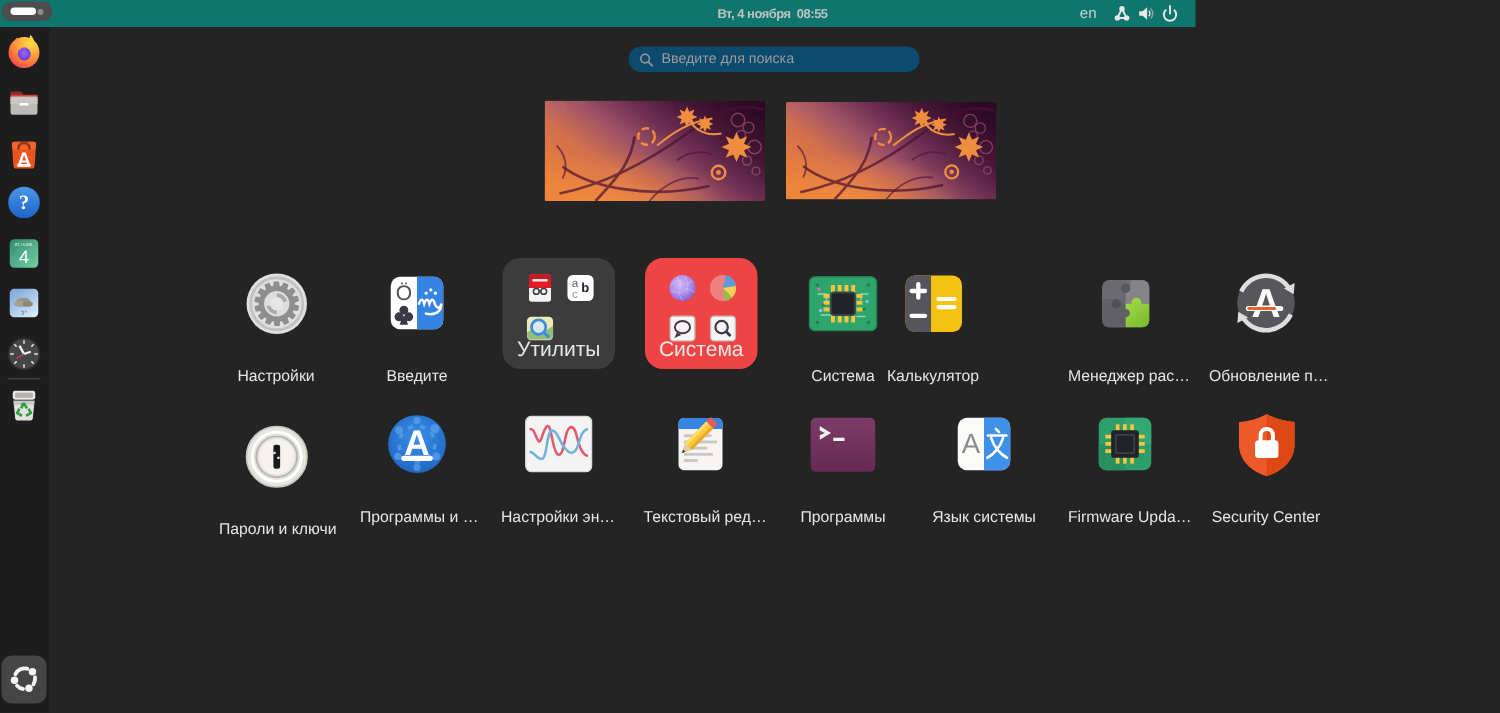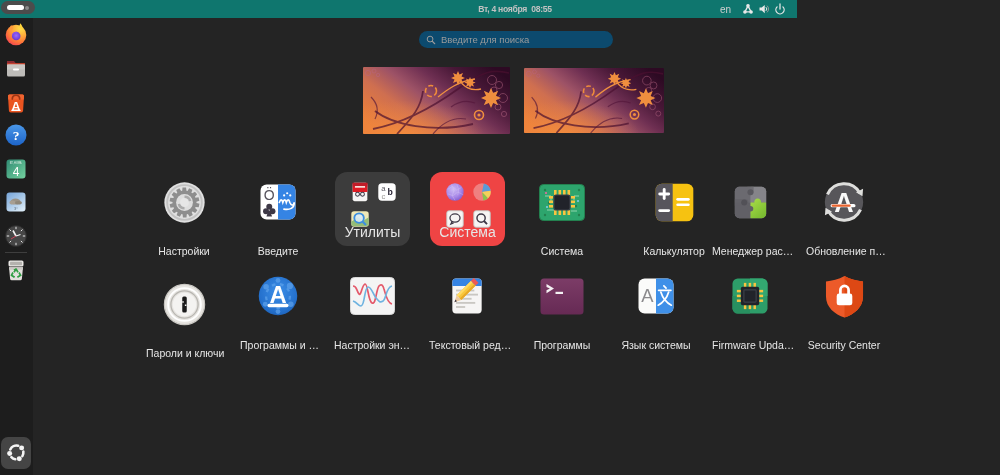--- a/index.html
+++ b/index.html
@@ -418,21 +418,21 @@
             <circle cx="39" cy="17" r="1.1" fill="#7fc8e8"></circle>
             <circle cx="8" cy="23" r="1.1" fill="#7fc8e8"></circle>
     </g>
     <rect x="15" y="11" width="16" height="15" rx="2" fill="#21232a"></rect>
     <rect x="15" y="11" width="16" height="15" rx="2" fill="none" stroke="#3c4048" stroke-width="1.2"></rect>
   </svg>
       </div>
   <div class="lb">Система</div>
 </div>
 
-<div class="app" style="left:636px;top:180px">
+<div class="app" style="left:584px;top:180px">
   <div class="ic">
         <svg width="43" height="43" viewBox="0 0 48 48">
     <rect x="3" y="3" width="42" height="42" rx="7" fill="#f6c211"></rect>
     <path d="M3 10 a7 7 0 0 1 7 -7 h12 v42 h-12 a7 7 0 0 1 -7 -7 z" fill="#57555c"></path>
     <g stroke="#ffffff" stroke-width="3.2" stroke-linecap="round">
       <line x1="7.5" y1="14.5" x2="17.5" y2="14.5"></line>
       <line x1="12.5" y1="9.5" x2="12.5" y2="19.5"></line>
       <line x1="7.5" y1="33" x2="17.5" y2="33"></line>
     </g>
     <g stroke="#ffffff" stroke-width="3" stroke-linecap="round">

